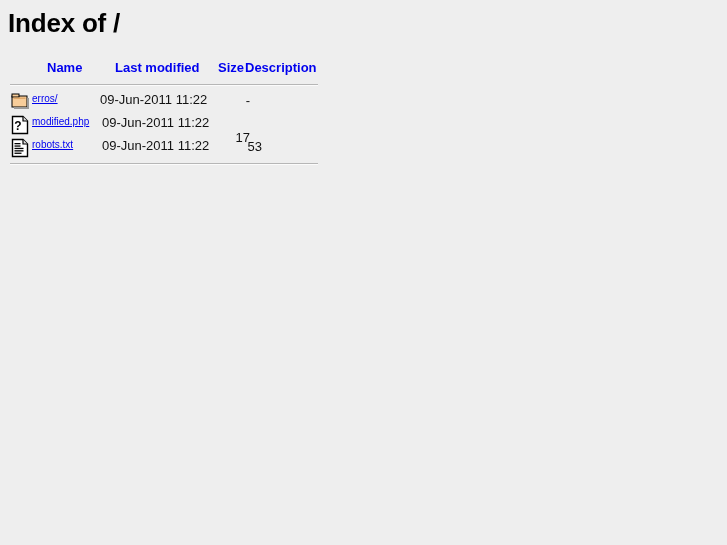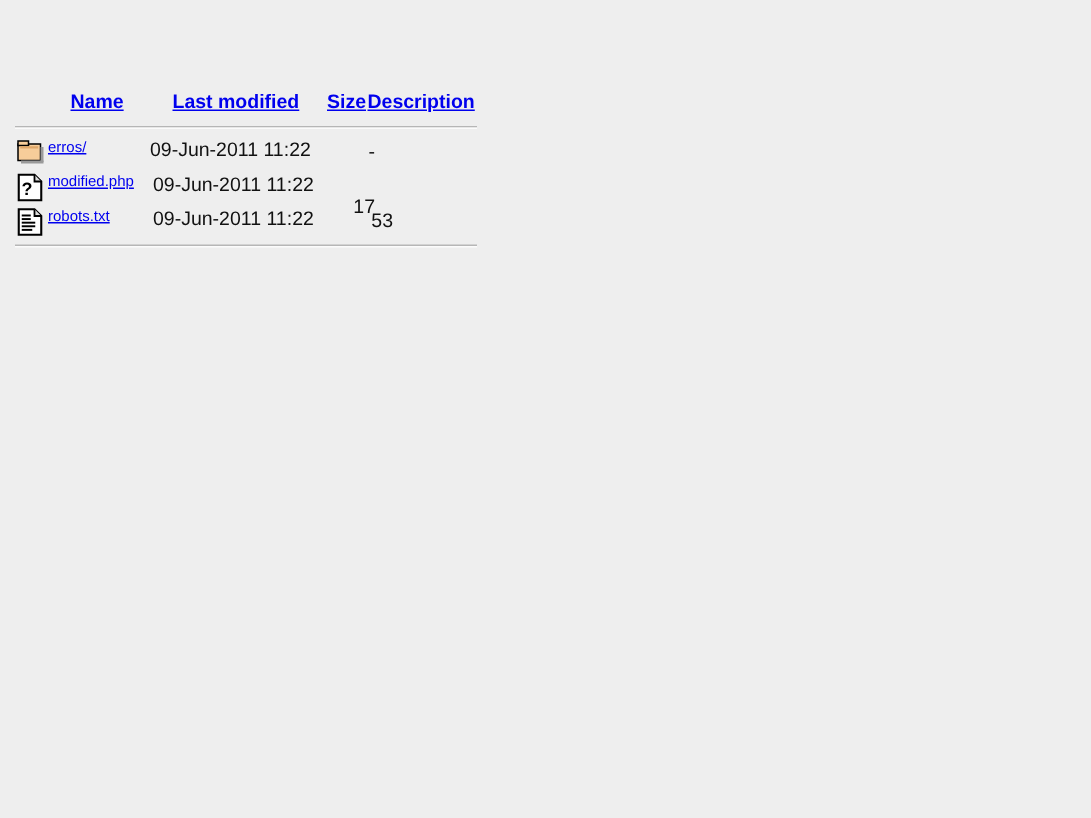--- a/index.html
+++ b/index.html
@@ -47,21 +47,20 @@
   .hdr-row {
     position: relative;
     height: 20px;
     white-space: nowrap;
   }
 
   .hdr-link {
     position: absolute;
     top: 0;
     color: #0000ee;
-    text-decoration: underline;
     font-weight: bold;
     font-size: 13px;
     font-family: "Liberation Sans", sans-serif;
     cursor: pointer;
   }
   .hdr-name  { left: 37px; }
   .hdr-mod   { left: 105px; }
   .hdr-size  { left: 208px; }
   .hdr-desc  { left: 235px; text-align: center; }
 
@@ -135,20 +134,21 @@
   .row-1 .cell-mod  { left: 92px; }
   .row-1 .cell-size { left: 200px; margin-top: 14px; }
   .row-2 .cell-mod  { left: 92px; }
   .row-2 .cell-size { left: 212px; }
 </style>
 </head>
 <body>
 
 <div id="page">
 
+  <h1 class="page-title">Index of /</h1>
 
   <div class="listing">
 
     <div class="hdr-row">
       <a class="hdr-link hdr-name">Name</a>
       <a class="hdr-link hdr-mod">Last modified</a>
       <a class="hdr-link hdr-size">Size</a>
       <a class="hdr-link hdr-desc">Description</a>
     </div>
 

